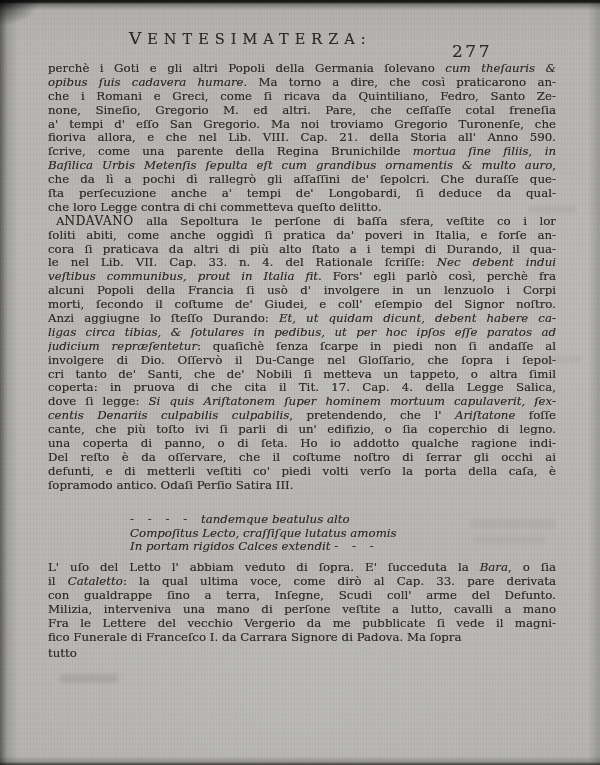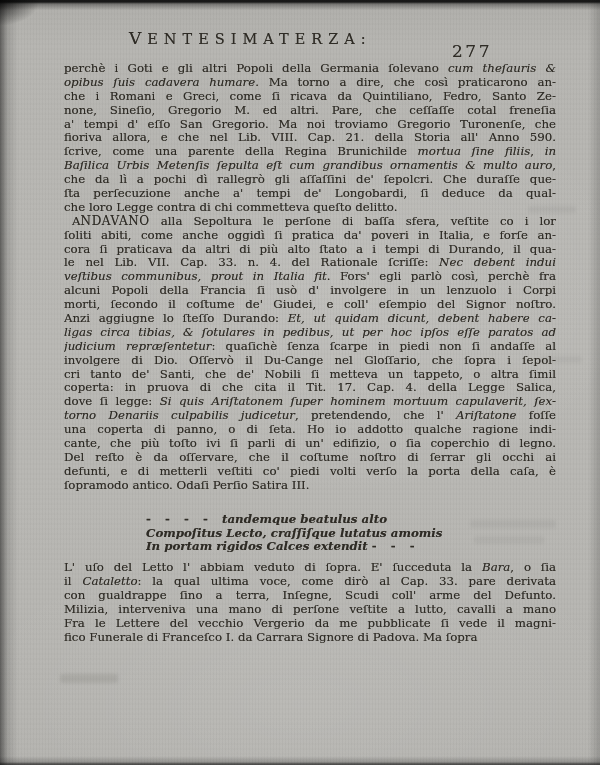--- a/index.html
+++ b/index.html
@@ -39,28 +39,28 @@
   .header-title .initial{font-size:17px;letter-spacing:6px;}
   .page-number{
     position:absolute;top:41px;left:452px;
     font-size:17px;letter-spacing:2.5px;
     text-shadow:0 0 0.6px rgba(46,43,37,0.5);
   }
   .content{position:absolute;top:62px;left:48px;width:508px;
     text-shadow:0 0 0.6px rgba(46,43,37,0.5);}
   .line{
     height:13.9px;line-height:13.9px;font-size:11.8px;
-    text-align:justify;text-align-last:justify;overflow:hidden;white-space:nowrap;margin-left:16px;
+    text-align:justify;text-align-last:justify;overflow:hidden;white-space:nowrap;
   }
   .line.end{text-align-last:left;}
   .it{font-style:italic;}
   .k{font-size:12px;letter-spacing:0.6px;}
   .d{letter-spacing:5px;}
   .verse{margin:20px 0 7px 82px;}
-  .verse .line{text-align:center;text-align-last:left;font-weight:bold;}
+  .verse .line{text-align:center;text-align-last:left;}
   .catchword-row{margin-top:2px;text-align:right;text-align-last:right;padding-right:64px;}
 </style>
 </head>
 <body>
 
 <div class="photo">
   <div class="texture"></div>
 
   <div class="smudge" style="left:60px;top:674px;width:58px;height:9px;background:rgba(70,70,64,0.12);"></div>
   <div class="smudge" style="left:528px;top:206px;width:48px;height:7px;background:rgba(70,70,64,0.07);"></div>
@@ -94,40 +94,41 @@
         <div class="line"><span class="it">veſtibus communibus, prout in Italia fit</span><span>. Fors' egli parlò così, perchè fra</span></div>
         <div class="line"><span>alcuni Popoli della Francia ſi usò d' involgere in un lenzuolo i Corpi</span></div>
         <div class="line"><span>morti, ſecondo il coſtume de' Giudei, e coll' eſempio del Signor noſtro.</span></div>
         <div class="line"><span>Anzi aggiugne lo ſteſſo Durando: </span><span class="it">Et, ut quidam dicunt, debent habere ca-</span></div>
         <div class="line"><span class="it">ligas circa tibias, &amp; ſotulares in pedibus, ut per hoc ipſos eſſe paratos ad</span></div>
         <div class="line"><span class="it">judicium repræſentetur</span><span>: quaſichè ſenza ſcarpe in piedi non ſi andaſſe al</span></div>
         <div class="line"><span>involgere di Dio. Oſſervò il Du-Cange nel Gloſſario, che ſopra i ſepol-</span></div>
         <div class="line"><span>cri tanto de' Santi, che de' Nobili ſi metteva un tappeto, o altra ſimil</span></div>
         <div class="line"><span>coperta: in pruova di che cita il Tit. 17. Cap. 4. della Legge Salica,</span></div>
         <div class="line"><span>dove ſi legge: </span><span class="it">Si quis Ariſtatonem ſuper hominem mortuum capulaverit, ſex-</span></div>
-        <div class="line"><span class="it">torno Denariis culpabilis judicetur</span><span>, pretendendo, che l' </span><span class="it">Ariſtatone</span><span> foſſe</span></div>
+        <div class="line"><span class="it">centis Denariis culpabilis culpabilis</span><span>, pretendendo, che l' </span><span class="it">Ariſtatone</span><span> foſſe</span></div>
+        <div class="line"><span>cante, che più toſto ivi ſi parli di un' edifizio, o ſia coperchio di legno.</span></div>
         <div class="line"><span>una coperta di panno, o di ſeta. Ho io addotto qualche ragione indi-</span></div>
-        <div class="line"><span>cante, che più toſto ivi ſi parli di un' edifizio, o ſia coperchio di legno.</span></div>
         <div class="line"><span>Del reſto è da oſſervare, che il coſtume noſtro di ſerrar gli occhi ai</span></div>
         <div class="line"><span>defunti, e di metterli veſtiti co' piedi volti verſo la porta della caſa, è</span></div>
         <div class="line end"><span>ſopramodo antico. Odaſi Perſio Satira III.</span></div>
       </div>
     <div class="verse">
         <div class="line end"><span class="d">- - - -  </span><span class="it">tandemque beatulus alto</span></div>
         <div class="line end"><span class="it">Compoſitus Lecto, craſſiſque lutatus amomis</span></div>
         <div class="line end"><span class="it">In portam rigidos Calces extendit </span><span class="d">- - -</span></div>
       </div>
     <div>
         <div class="line"><span>L' uſo del Letto l' abbiam veduto di ſopra. E' ſucceduta la </span><span class="it">Bara</span><span>, o ſia</span></div>
         <div class="line"><span>il </span><span class="it">Cataletto</span><span>: la qual ultima voce, come dirò al Cap. 33. pare derivata</span></div>
         <div class="line"><span>con gualdrappe ſino a terra, Inſegne, Scudi coll' arme del Defunto.</span></div>
         <div class="line"><span>Milizia, interveniva una mano di perſone veſtite a lutto, cavalli a mano</span></div>
         <div class="line"><span>Fra le Lettere del vecchio Vergerio da me pubblicate ſi vede il magni-</span></div>
         <div class="line end"><span>fico Funerale di Franceſco I. da Carrara Signore di Padova. Ma ſopra</span></div>
       </div>
+    <div class="line end catchword-row">tutto</div>
   </div>
 
   <div class="edge-top"></div>
   <div class="edge-left"></div>
   <div class="edge-bottom"></div>
   <div class="edge-right"></div>
   <div class="corner-tl"></div>
 </div>
 
 </body></html>

